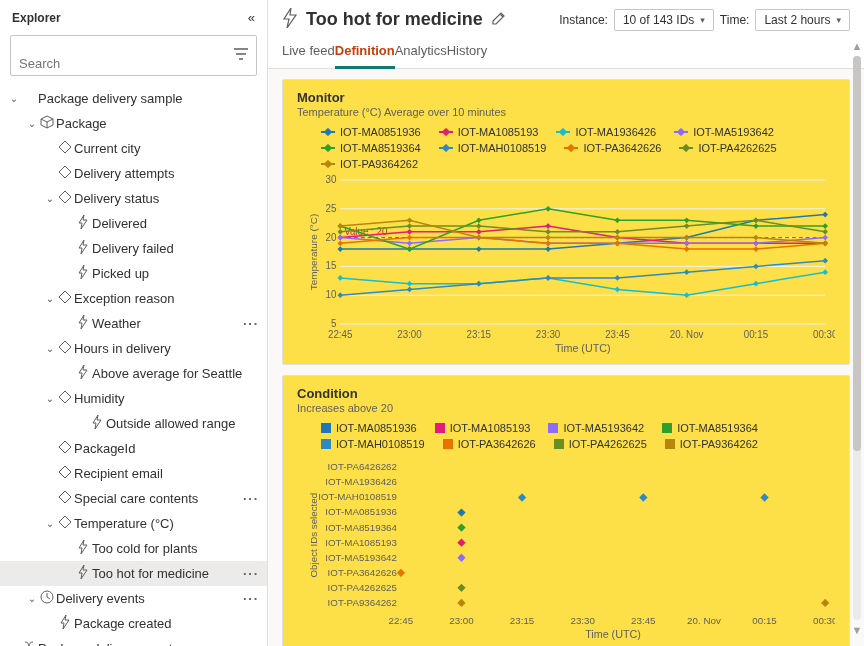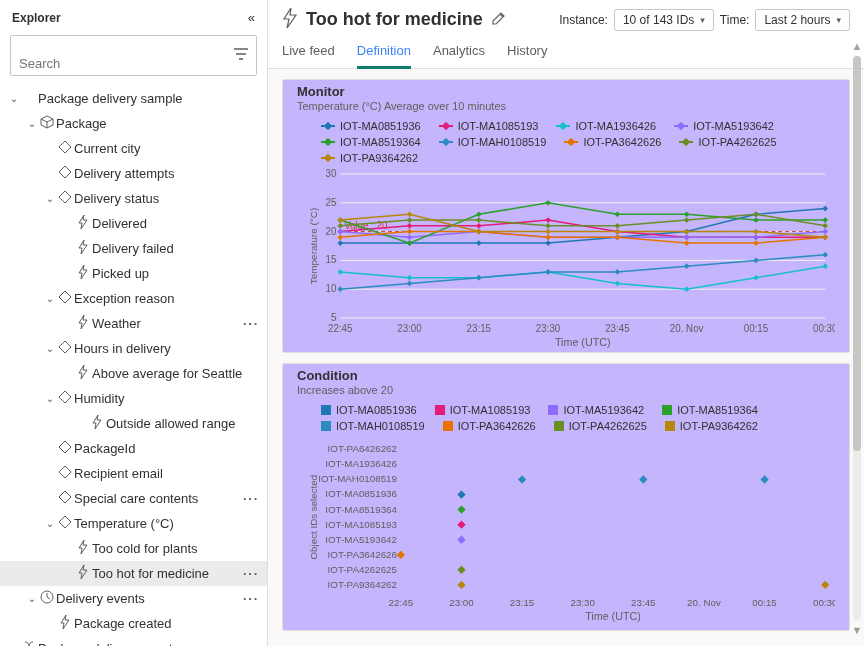--- a/index.html
+++ b/index.html
@@ -21,25 +21,25 @@
 .tree-row .more { color: #605e5c; font-weight: bold; letter-spacing: 1px; visibility: hidden; }
 .tree-row.show-more .more { visibility: visible; }
 .main { flex: 1; display: flex; flex-direction: column; overflow: hidden; background: #faf9f8; }
 .hdr { display: flex; align-items: center; padding: 8px 14px 0; gap: 8px; background: #fff; }
 .hdr .reflex-ic { color: #605e5c; }
 .hdr h2 { font-size: 18px; font-weight: 600; }
 .hdr .edit-ic { color: #605e5c; cursor: pointer; }
 .hdr-right { margin-left: auto; display: flex; align-items: center; gap: 6px; font-size: 12px; }
 .dd { border: 1px solid #c8c6c4; border-radius: 2px; padding: 3px 8px; display: flex; align-items: center; gap: 6px; cursor: pointer; background: #fff; }
 .dd .car { font-size: 9px; color: #605e5c; }
-.tabs { display: flex; gap: 22px; padding: 8px 14px 0; background: #fff; border-bottom: 1px solid #e1dfdd; }
+.tabs { display: flex; padding: 8px 14px 0; background: #fff; border-bottom: 1px solid #e1dfdd; }
 .tab { padding: 4px 0 8px; cursor: pointer; color: #605e5c; font-size: 13px; }
-.tab.active { color: #3b82f6; font-weight: 400; border-bottom: 3px solid #0f7b6c; margin-bottom: -1px; }
+.tab.active { color: #c2410c; font-weight: 700; border-bottom: 3px solid #0f7b6c; margin-bottom: -1px; }
 .content { flex: 1; overflow-y: auto; padding: 10px 14px; display: flex; flex-direction: column; gap: 10px; }
-.card { background: #c4b5fd; border: 1px solid #e1dfdd; border-radius: 2px; padding: 4px 14px; }
+.card { background: #fde047; border: 1px solid #e1dfdd; border-radius: 2px; padding: 10px 14px; }
 .card h3 { font-size: 13px; font-weight: 600; }
 .card .sub { font-size: 11px; color: #605e5c; margin-top: 1px; }
 .legend { display: flex; flex-wrap: wrap; gap: 4px 18px; margin: 8px 0 4px 24px; font-size: 11px; }
 .leg-item { display: flex; align-items: center; gap: 5px; }
 .leg-sw { width: 10px; height: 10px; }
 .leg-sw.line { height: 2px; width: 14px; position: relative; }
 .leg-sw.line::after { content:""; position:absolute; width:6px; height:6px; background:inherit; border-radius: 1px; transform: rotate(45deg); left:4px; top:-2px; }
 .chart { position: relative; height: 180px; margin-left: 10px; }
 .chart svg { width: 100%; height: 100%; }
 .axis-lbl { font-size: 10px; fill: #605e5c; }

